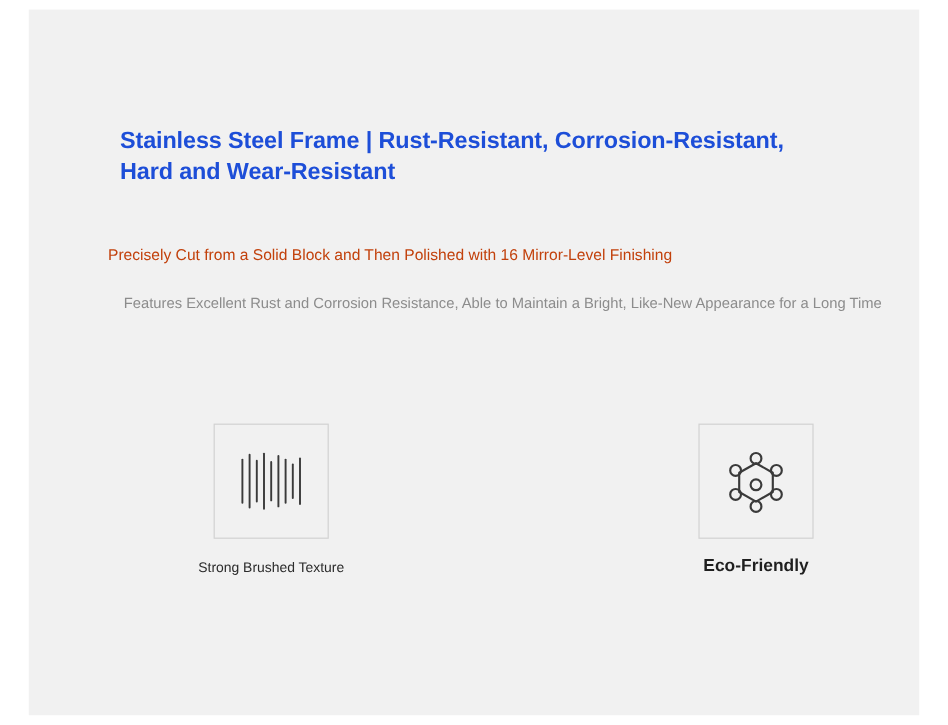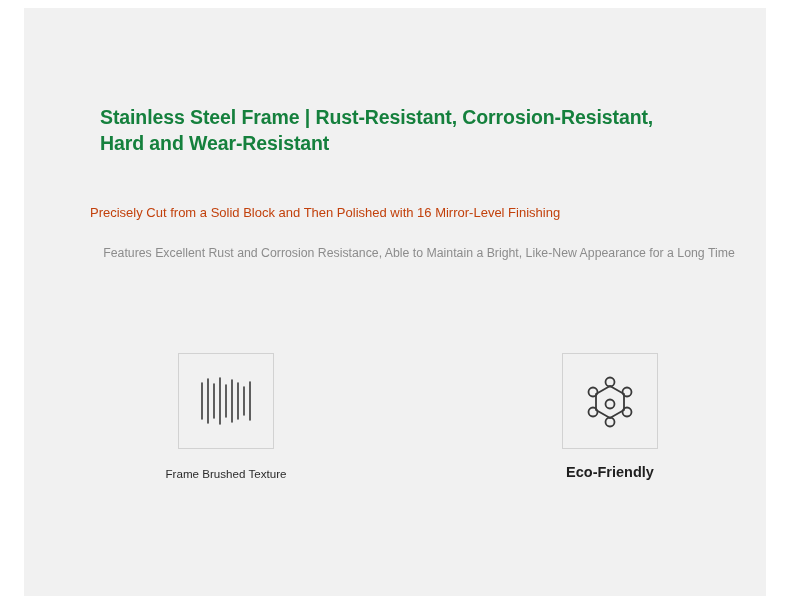--- a/index.html
+++ b/index.html
@@ -28,21 +28,21 @@
     height: 588px;
     background: #f1f1f1;
   }
   .headline {
     position: absolute;
     left: 76px;
     top: 96px;
     width: 600px;
     font-size: 19.5px;
     font-weight: bold;
-    color: #15803d;
+    color: #1d4ed8;
     line-height: 1.35;
     letter-spacing: -0.1px;
   }
   .subhead {
     position: absolute;
     left: 66px;
     top: 196px;
     width: 620px;
     text-align: left;
     font-size: 13px;
@@ -67,21 +67,21 @@
     width: 560px;
     height: 150px;
   }
   .feature {
     position: absolute;
     top: 0;
     width: 160px;
   }
   .feature-1 { left: 0px; }
   .feature-2 { left: 196px; }
-  .feature-3 { left: 384px; font-weight: bold; }
+  .feature-3 { left: 404px; font-weight: bold; }
   .icon-box {
     position: relative;
     width: 96px;
     height: 96px;
     margin: 0 auto;
     border: 1px solid #d2d2d2;
     background: #f1f1f1;
     box-sizing: border-box;
   }
   .icon-box svg {
@@ -129,21 +129,21 @@
               <line x1="18" y1="11" x2="18" y2="45"></line>
               <line x1="24" y1="5" x2="24" y2="51"></line>
               <line x1="30" y1="12" x2="30" y2="44"></line>
               <line x1="36" y1="7" x2="36" y2="49"></line>
               <line x1="42" y1="10" x2="42" y2="46"></line>
               <line x1="48" y1="14" x2="48" y2="42"></line>
               <line x1="54" y1="9" x2="54" y2="47"></line>
             </g>
           </svg>
         </div>
-        <div class="feature-label">Frame Brushed Texture</div>
+        <div class="feature-label">Strong Brushed Texture</div>
       </div>
 
 
       <div class="feature feature-3">
         <div class="icon-box">
           <svg width="62" height="62" viewBox="0 0 62 62" aria-hidden="true">
             <g fill="none" stroke="#3a3a3a" stroke-width="1.8" stroke-linecap="round" stroke-linejoin="round">
               <path d="M31 16 L45 24 L45 40 L31 48 L17 40 L17 24 Z"></path>
               <circle cx="31" cy="12" r="4.5"></circle>
               <circle cx="48" cy="22" r="4.5"></circle>

